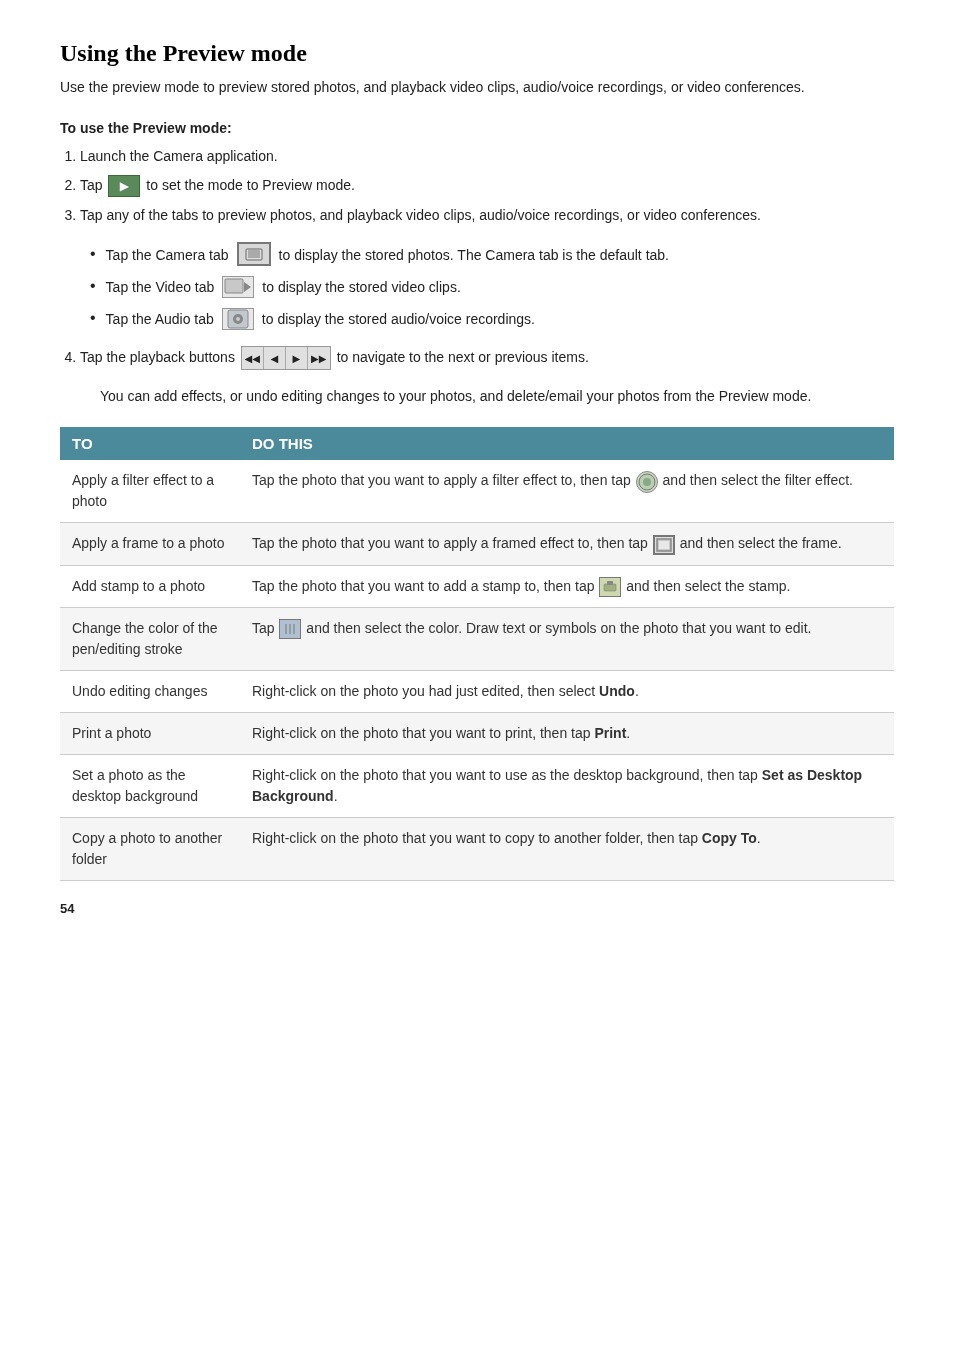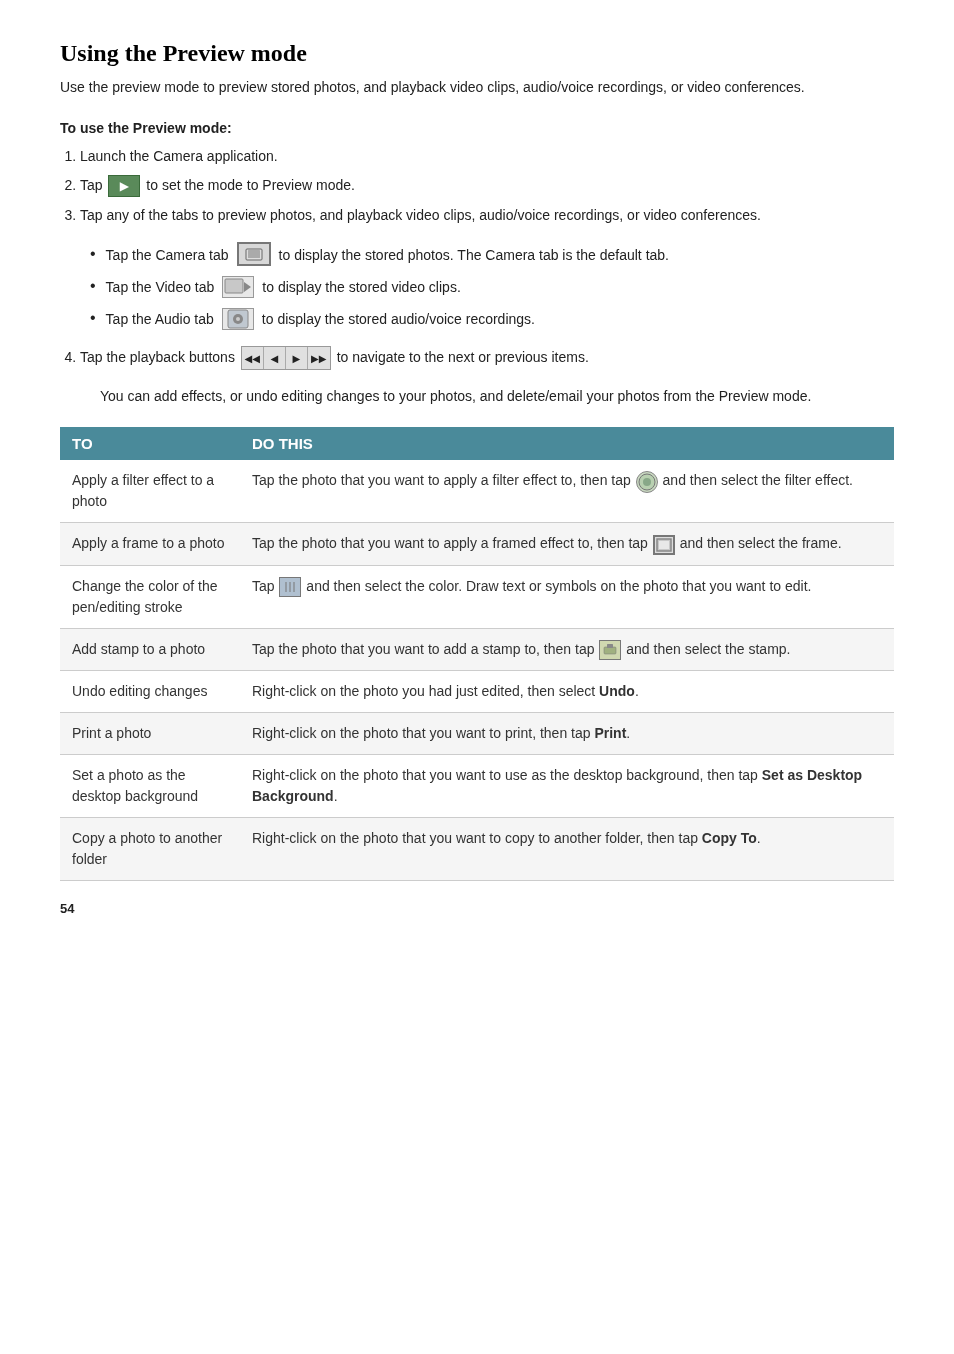--- a/index.html
+++ b/index.html
@@ -266,50 +266,50 @@
           <svg width="16" height="14" viewBox="0 0 16 14">
               <rect x="1" y="1" width="14" height="12" fill="#c8c8c8" stroke="#888" stroke-width="1.5"></rect>
               <rect x="3" y="3" width="10" height="8" fill="#e8e8e8"></rect>
             </svg>
         </span>
         <span>and then select the frame.</span>
       </td>
     </tr>
 
     <tr>
+      <td class="td-to">Add stamp to a photo</td>
+      <td class="td-dothis">
+        <span>Tap the photo that you want to add a stamp to, then tap</span>
+        <span class="small-icon" style="display:inline-flex;align-items:center;justify-content:center;background:#d0d8b0;border:1px solid #777;width:22px;height:20px;">
+          <svg width="16" height="14" viewBox="0 0 16 14">
+            <rect x="2" y="4" width="12" height="7" rx="1" fill="#a0b080" stroke="#777" stroke-width="0.5"></rect>
+            <rect x="5" y="1" width="6" height="4" rx="0.5" fill="#888"></rect>
+          </svg>
+        </span>
+        <span>and then select the stamp.</span>
+      </td>
+    </tr>
+
+    <tr>
       <td class="td-to">Change the color of the pen/editing stroke</td>
       <td class="td-dothis">
         <span>Tap</span>
         <span class="small-icon" style="display:inline-flex;align-items:center;justify-content:center;background:#b0c0d0;border:1px solid #777;width:22px;height:20px;">
           <svg width="16" height="14" viewBox="0 0 16 14">
             <rect x="0" y="0" width="16" height="14" fill="#b0c0d0"></rect>
             <line x1="4" y1="2" x2="4" y2="12" stroke="#777" stroke-width="1"></line>
             <line x1="8" y1="2" x2="8" y2="12" stroke="#777" stroke-width="1"></line>
             <line x1="12" y1="2" x2="12" y2="12" stroke="#777" stroke-width="1"></line>
           </svg>
         </span>
         <span>and then select the color. Draw text or symbols on the photo that you want to edit.</span>
       </td>
     </tr>
 
     <tr>
-      <td class="td-to">Add stamp to a photo</td>
-      <td class="td-dothis">
-        <span>Tap the photo that you want to add a stamp to, then tap</span>
-        <span class="small-icon" style="display:inline-flex;align-items:center;justify-content:center;background:#d0d8b0;border:1px solid #777;width:22px;height:20px;">
-          <svg width="16" height="14" viewBox="0 0 16 14">
-            <rect x="2" y="4" width="12" height="7" rx="1" fill="#a0b080" stroke="#777" stroke-width="0.5"></rect>
-            <rect x="5" y="1" width="6" height="4" rx="0.5" fill="#888"></rect>
-          </svg>
-        </span>
-        <span>and then select the stamp.</span>
-      </td>
-    </tr>
-
-    <tr>
       <td class="td-to">Undo editing changes</td>
       <td class="td-dothis">
         <span>Right-click on the photo you had just edited, then select</span>
         <b>Undo</b><span>.</span>
       </td>
     </tr>
 
     <tr>
       <td class="td-to">Print a photo</td>
       <td class="td-dothis">

